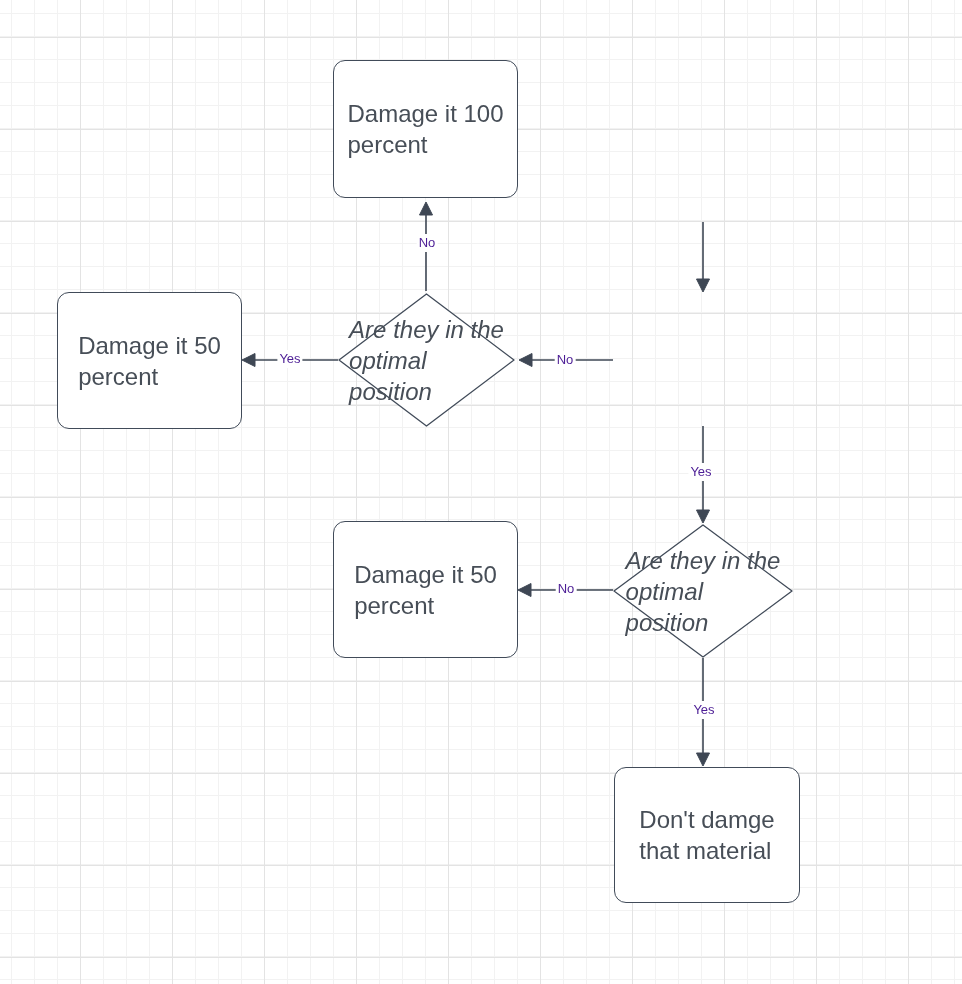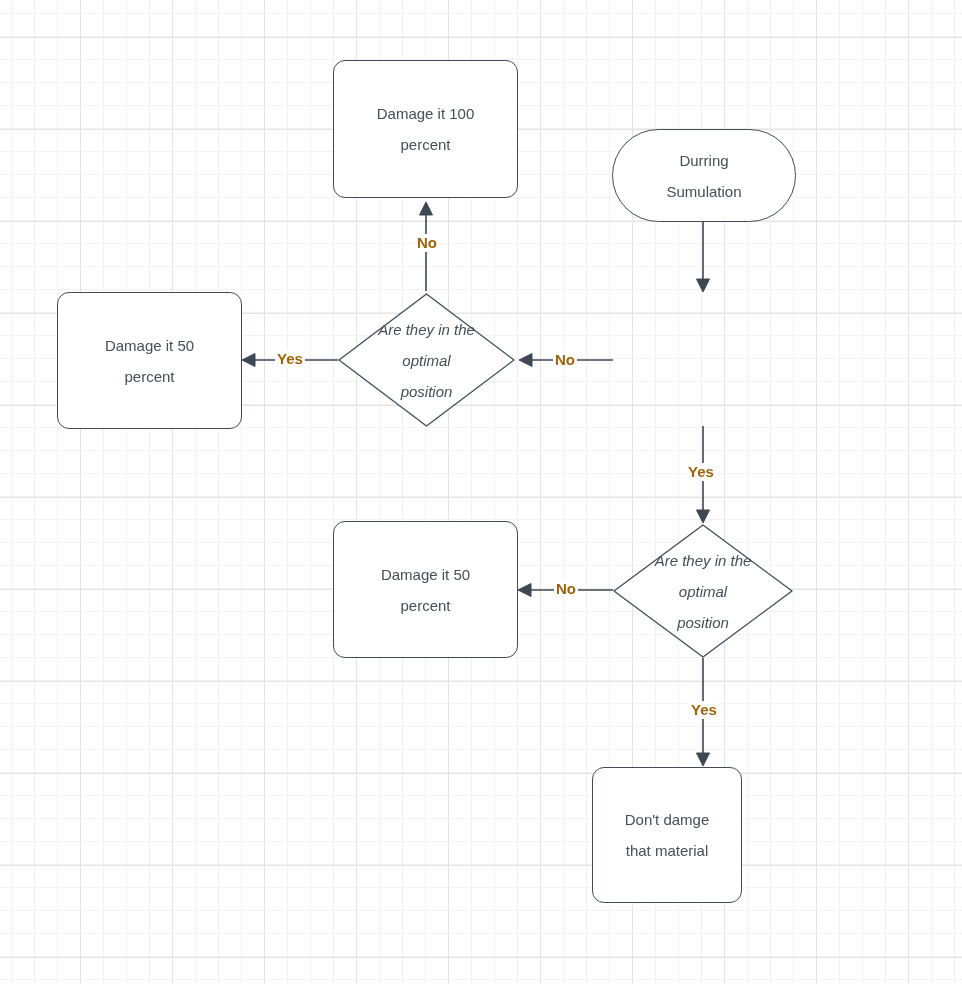--- a/index.html
+++ b/index.html
@@ -20,22 +20,21 @@
       linear-gradient(to right, #f2f2f2 1px, transparent 1px),
       linear-gradient(to bottom, #f2f2f2 1px, transparent 1px);
     background-size: 92px 92px, 92px 92px, 23px 23px, 23px 23px;
     background-position: 80px 37px, 80px 37px, 11px 13px, 11px 13px;
   }
   .node {
     position: absolute;
     display: flex;
     align-items: center;
     justify-content: center;
-    text-align: center;
-    font-size: 15px;
+    font-size: 24px;
     line-height: 31px;
     color: #474e57;
     box-sizing: border-box;
   }
   .node-label {
     position: relative;
     z-index: 2;
     white-space: pre-line;
     pointer-events: none;
   }
@@ -77,23 +76,23 @@
   .edges-svg polygon {
     fill: #3e4754;
     stroke: #3e4754;
     stroke-width: 1;
     stroke-linejoin: round;
   }
   .edge-label {
     position: absolute;
     z-index: 4;
     transform: translate(-50%, -50%);
-    font-size: 15px;
-    font-weight: bold;
-    color: #a16207;
+    font-size: 13px;
+    font-weight: normal;
+    color: #4c1d95;
     background: #ffffff;
     padding: 0 2px;
     line-height: 18px;
   }
 </style>
 </head>
 <body>
 
 <div class="canvas">
 
@@ -133,24 +132,20 @@
   <div class="edge-label" style="left:290px; top:359px;">Yes</div>
   <div class="edge-label" style="left:701px; top:472px;">Yes</div>
   <div class="edge-label" style="left:566px; top:589px;">No</div>
   <div class="edge-label" style="left:704px; top:710px;">Yes</div>
 
   <div class="node shape-rect" style="left:333px; top:60px; width:185px; height:138px;">
     <div class="node-label">Damage it 100
 percent</div>
   </div>
 
-  <div class="node shape-stadium" style="left:612px; top:129px; width:184px; height:93px;">
-    <div class="node-label">Durring
-Sumulation</div>
-  </div>
 
 
   <div class="node shape-diamond" style="left:338px; top:293px; width:177px; height:134px;">
     <svg class="diamond-svg" viewBox="0 0 177 134">
       <polygon points="88.5,1 176,67 88.5,133 1,67"></polygon>
     </svg>
     <div class="node-label">Are they in the
 optimal
 position</div>
   </div>
@@ -167,18 +162,18 @@
     <div class="node-label">Are they in the
 optimal
 position</div>
   </div>
 
   <div class="node shape-rect" style="left:333px; top:521px; width:185px; height:137px;">
     <div class="node-label">Damage it 50
 percent</div>
   </div>
 
-  <div class="node shape-rect" style="left:592px; top:767px; width:150px; height:136px;">
+  <div class="node shape-rect" style="left:614px; top:767px; width:186px; height:136px;">
     <div class="node-label">Don't damge
 that material</div>
   </div>
 
 </div>
 
 </body></html>

